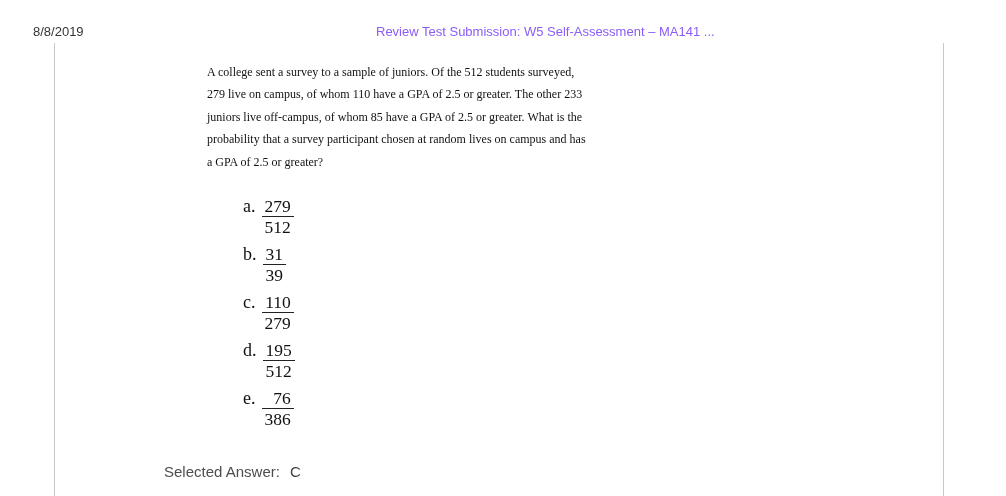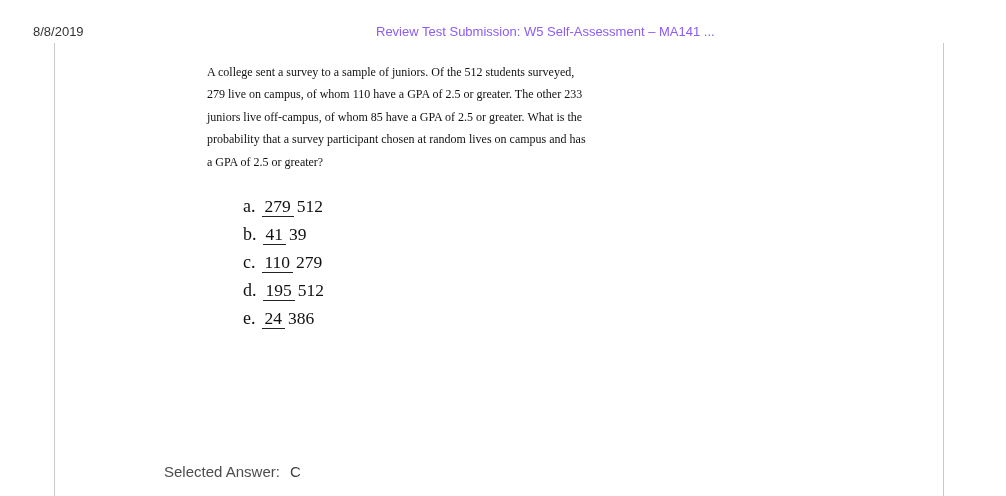--- a/index.html
+++ b/index.html
@@ -70,20 +70,21 @@
     align-items: baseline;
     margin-bottom: 7px;
   }
   .option .letter {
     font-size: 18px;
     line-height: 20px;
     margin-right: 6px;
   }
   .frac {
     display: inline-flex;
+    flex-direction: column;
     font-size: 17.5px;
     line-height: 20px;
     text-align: right;
   }
   .frac .num {
     align-self: stretch;
     padding: 0 3px;
     border-bottom: 1.4px solid #222222;
   }
   .frac .den {
@@ -129,21 +130,21 @@
       <span class="letter">a.</span>
       <span class="frac">
         <span class="num">279</span>
         <span class="den">512</span>
       </span>
     </div>
 
     <div class="option">
       <span class="letter">b.</span>
       <span class="frac">
-        <span class="num">41</span>
+        <span class="num">31</span>
         <span class="den">39</span>
       </span>
     </div>
 
     <div class="option">
       <span class="letter">c.</span>
       <span class="frac">
         <span class="num">110</span>
         <span class="den">279</span>
       </span>
@@ -153,21 +154,21 @@
       <span class="letter">d.</span>
       <span class="frac">
         <span class="num">195</span>
         <span class="den">512</span>
       </span>
     </div>
 
     <div class="option">
       <span class="letter">e.</span>
       <span class="frac">
-        <span class="num">24</span>
+        <span class="num">76</span>
         <span class="den">386</span>
       </span>
     </div>
 
   </div>
 
   <div class="selected-answer">
     <span>Selected Answer:</span>
     <span class="value">C</span>
   </div>

